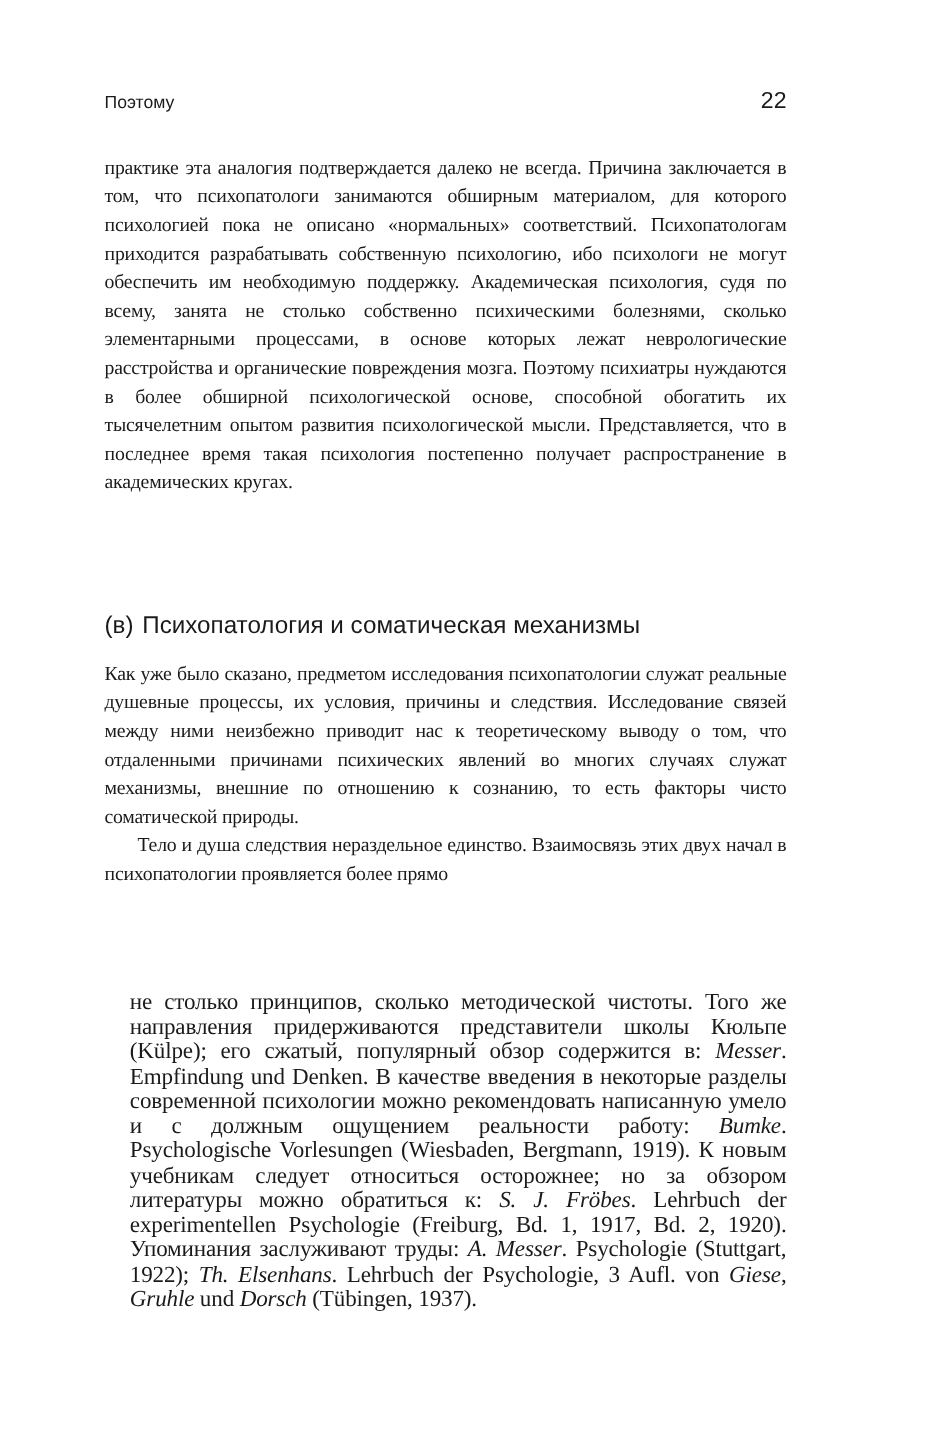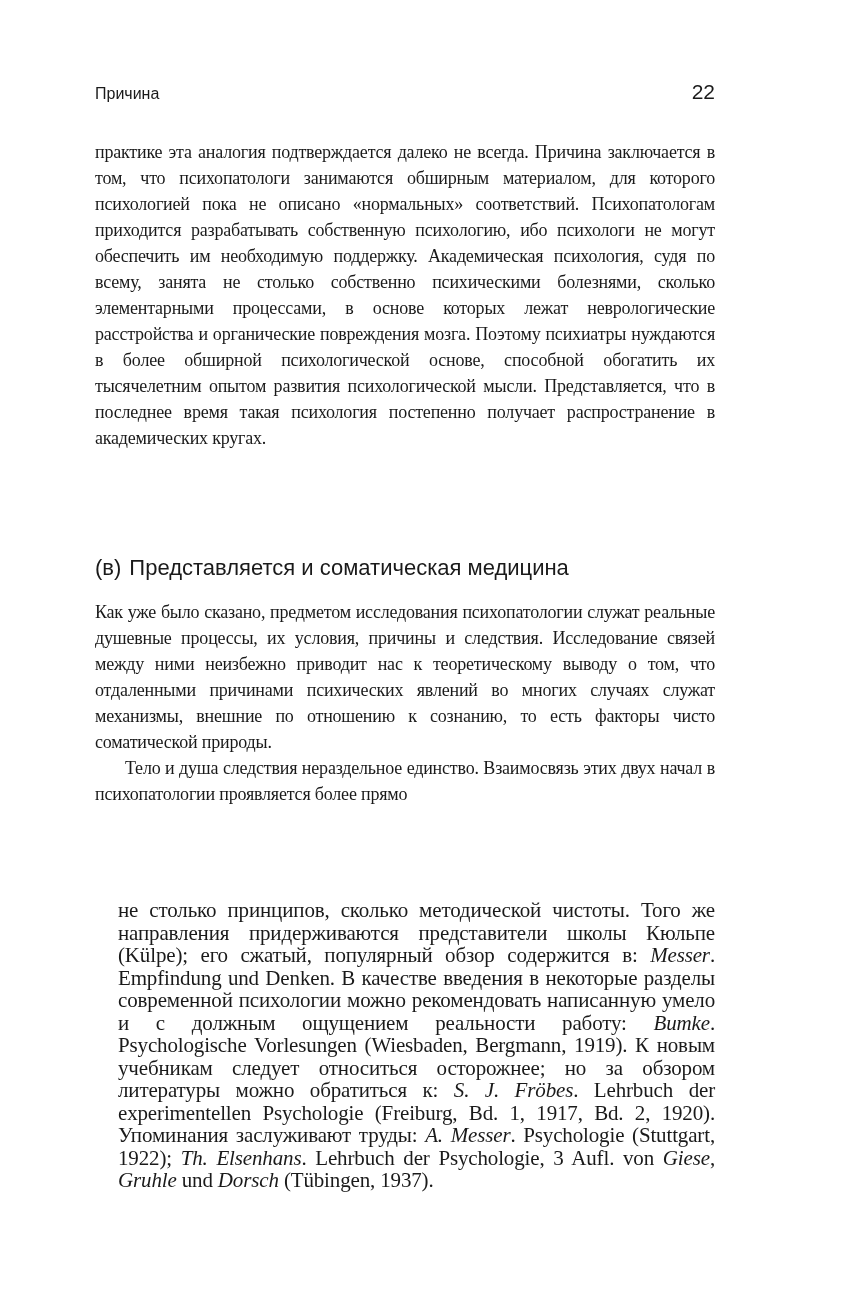--- a/index.html
+++ b/index.html
@@ -23,30 +23,30 @@
     font-family: Liberation Serif, serif; font-size: 21px; line-height: 22.5px;
     text-align: justify; letter-spacing: -0.15px; margin-top: 23px; }
   .footnote p { margin: 0; }
   i { font-style: italic; }
 </style>
 </head>
 <body>
 
 <div class="page">
   <div class="running-head">
-    <span class="title">Причина</span>
+    <span class="title">Поэтому</span>
     <span class="pageno">22</span>
   </div>
 
   <div class="body-text block1">
     <p>практике эта аналогия подтверждается далеко не всегда. Причина заключается в том, что психопатологи занимаются обширным материалом, для которого психологией пока не описано «нормальных» соответствий. Психопатологам приходится разрабатывать собственную психологию, ибо психологи не могут обеспечить им необходимую поддержку. Академическая психология, судя по всему, занята не столько собственно психическими болезнями, сколько элементарными процессами, в основе которых лежат неврологические расстройства и органические повреждения мозга. Поэтому психиатры нуждаются в более обширной психологической основе, способной обогатить их тысячелетним опытом развития психологической мысли. Представляется, что в последнее время такая психология постепенно получает распространение в академических кругах.</p>
   </div>
 
   <div class="heading">
-    <span class="num">(в)</span><span>Представляется и соматическая медицина</span>
+    <span class="num">(в)</span><span>Психопатология и соматическая механизмы</span>
   </div>
 
   <div class="body-text block2">
     <p>Как уже было сказано, предметом исследования психопатологии служат реальные душевные процессы, их условия, причины и следствия. Исследование связей между ними неизбежно приводит нас к теоретическому выводу о том, что отдаленными причинами психических явлений во многих случаях служат механизмы, внешние по отношению к сознанию, то есть факторы чисто соматической природы.</p>
     <p class="indent">Тело и душа следствия нераздельное единство. Взаимосвязь этих двух начал в психопатологии проявляется более прямо</p>
   </div>
 
   <div class="footnote">
     <p id="footnote-text"><span>не столько принципов, сколько методической чистоты. Того же направления придерживаются представители школы Кюльпе (Külpe); его сжатый, популярный обзор содержится в: </span><i>Messer</i><span>. Empfindung und Denken. В качестве введения в некоторые разделы современной психологии можно рекомендовать написанную умело и с должным ощущением реальности работу: </span><i>Bumke</i><span>. Psychologische Vorlesungen (Wiesbaden, Bergmann, 1919). К новым учебникам следует относиться осторожнее; но за обзором литературы можно обратиться к: </span><i>S. J. Fröbes</i><span>. Lehrbuch der experimentellen Psychologie (Freiburg, Bd. 1, 1917, Bd. 2, 1920). Упоминания заслуживают труды: </span><i>A. Messer</i><span>. Psychologie (Stuttgart, 1922); </span><i>Th. Elsenhans</i><span>. Lehrbuch der Psychologie, 3 Aufl. von </span><i>Giese</i><span>, </span><i>Gruhle</i><span> und </span><i>Dorsch</i><span> (Tübingen, 1937).</span></p>
   </div>

